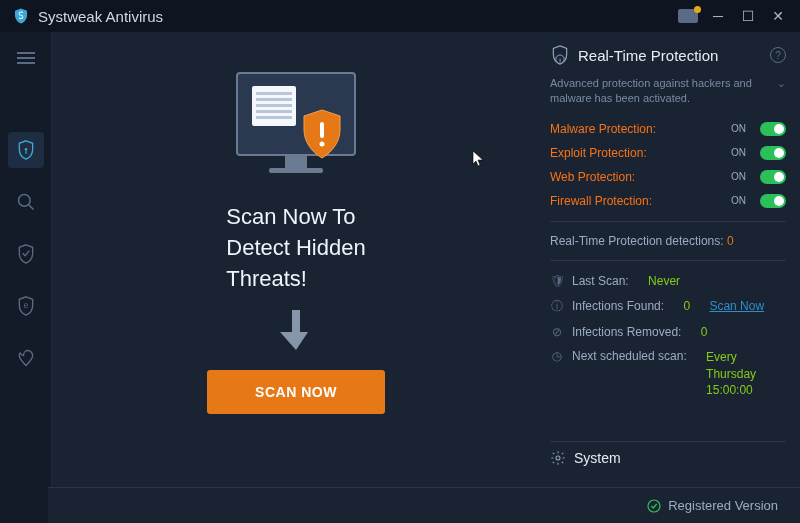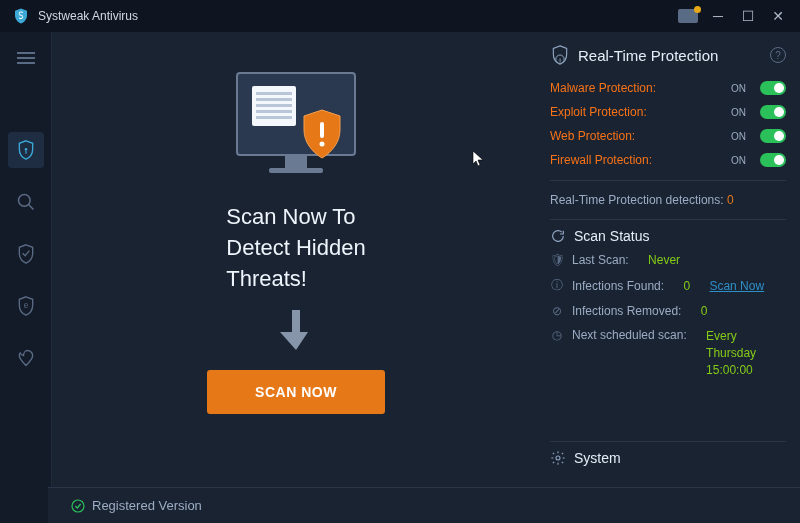--- a/index.html
+++ b/index.html
@@ -1,19 +1,19 @@
 <!DOCTYPE html>
 <html><head>
 <meta charset="utf-8">
 <style>
 *{margin:0;padding:0;box-sizing:border-box;font-family:"Segoe UI",Arial,sans-serif}
 body{width:800px;height:523px;background:#1a2332;overflow:hidden;position:relative}
 .titlebar{height:32px;background:#0f1520;display:flex;align-items:center;padding:0 8px;color:#cfd8e3}
 .logo{width:18px;height:18px;margin:0 8px 0 4px;display:flex;align-items:center;justify-content:center}
-.title{font-size:12px;flex:1}
+.title{font-size:15px;flex:1}
 .win-controls{display:flex;gap:2px}
 .win-btn{width:28px;height:28px;display:flex;align-items:center;justify-content:center;color:#aeb8c7;font-size:14px}
 .body-wrap{display:flex;height:calc(100% - 32px)}
 .sidebar{width:52px;background:#141b28;display:flex;flex-direction:column;align-items:center;padding-top:8px;gap:16px;border-right:1px solid #1f2a3d}
 .side-item{width:36px;height:36px;display:flex;align-items:center;justify-content:center;color:#5a6b85;border-radius:4px}
 .side-item.active{background:#1f2d42;color:#3ba8d6}
 .ham{display:flex;flex-direction:column;gap:3px}
 .ham span{width:18px;height:2px;background:#5a6b85}
 .main{flex:1;display:flex;position:relative}
 .center{flex:1;display:flex;flex-direction:column;align-items:center;padding-top:40px}
@@ -45,21 +45,21 @@
 .status-row{display:flex;align-items:center;gap:8px;padding:5px 0;color:#9bacc4}
 .status-row .ic{width:14px;text-align:center;color:#5a6b85;flex-shrink:0}
 .status-row .lbl{flex:0 0 auto}
 .status-row .val{color:#84cc16}
 .status-row .link{color:#2e8fc7;text-decoration:underline;cursor:pointer}
 .status-sched{align-items:flex-start}
 .sched-val{text-align:left;line-height:1.4}
 .sys-section{margin-top:auto;padding-bottom:6px}
 .progress{height:3px;background:#2a3547;margin-top:4px;border-radius:2px;overflow:hidden}
 .progress-fill{height:100%;width:68%;background:#3b7ed6}
-.footer{position:absolute;bottom:0;right:0;left:48px;height:36px;border-top:1px solid #2a3547;display:flex;align-items:center;justify-content:flex-start;padding:0 22px;background:#1a2332}
+.footer{position:absolute;bottom:0;right:0;left:48px;height:36px;border-top:1px solid #2a3547;display:flex;align-items:center;justify-content:flex-end;padding:0 22px;background:#1a2332}
 .reg{display:flex;align-items:center;gap:6px;color:#9bacc4;font-size:13px}
 .reg .check{color:#2bc05a}
 .cursor{position:absolute;top:150px;left:472px;color:#fff;font-size:14px;pointer-events:none}
 .notif-badge{position:relative;width:20px;height:14px;background:#5a6b85;border-radius:2px;margin-right:6px}
 .notif-badge::after{content:"";position:absolute;top:-3px;right:-3px;width:7px;height:7px;background:#e6a817;border-radius:50%}
 svg{display:block}
 </style>
 </head>
 <body>
 
@@ -151,20 +151,24 @@
         <span>
           <svg width="20" height="22" viewBox="0 0 24 26">
               <path fill="none" stroke="#8fa4bf" stroke-width="1.4" d="M12 2l8 3v7c0 5.5-3.5 10-8 12-4.5-2-8-6.5-8-12V5l8-3z"></path>
               <circle cx="12" cy="18" r="5" fill="#1a2332" stroke="#8fa4bf" stroke-width="1.2"></circle>
               <text x="12" y="21" text-anchor="middle" fill="#8fa4bf" font-size="7" font-weight="bold">i</text>
             </svg>
         </span>
         <div class="panel-title">Real-Time Protection</div>
         <div class="info-circ">?</div>
       </div>
+      <div class="adv-text">
+        <span>Advanced protection against hackers and malware has been activated.</span>
+        <span class="chev">⌄</span>
+      </div>
 
       <div class="toggle-row">
         <span class="toggle-label">Malware Protection:</span>
         <span class="toggle-ctrl">
             <span class="on-text">ON</span>
             <span class="toggle"></span>
           </span>
       </div>
       <div class="toggle-row">
         <span class="toggle-label">Exploit Protection:</span>
@@ -187,28 +191,20 @@
             <span class="toggle"></span>
           </span>
       </div>
 
       <div class="divider"></div>
       <div class="det-row">
         <span>Real-Time Protection detections:</span> <span class="count">0</span>
       </div>
       <div class="divider"></div>
 
-      <div class="panel-head" style="margin-bottom:4px">
-        <span>
-          <svg width="16" height="16" viewBox="0 0 24 24">
-              <path fill="none" stroke="#8fa4bf" stroke-width="1.8" d="M20 12a8 8 0 11-2.3-5.7M20 4v5h-5"></path>
-            </svg>
-        </span>
-        <div class="panel-title" style="font-size:14px">Scan Status</div>
-      </div>
       <div class="status-row">
         <span class="ic">🛡</span>
         <span class="lbl">Last Scan:</span>&nbsp;<span class="val">Never</span>
       </div>
       <div class="status-row">
         <span class="ic">ⓘ</span>
         <span class="lbl">Infections Found:</span>&nbsp;<span class="val">0</span>&nbsp;<span class="link">Scan Now</span>
       </div>
       <div class="status-row">
         <span class="ic">⊘</span>

